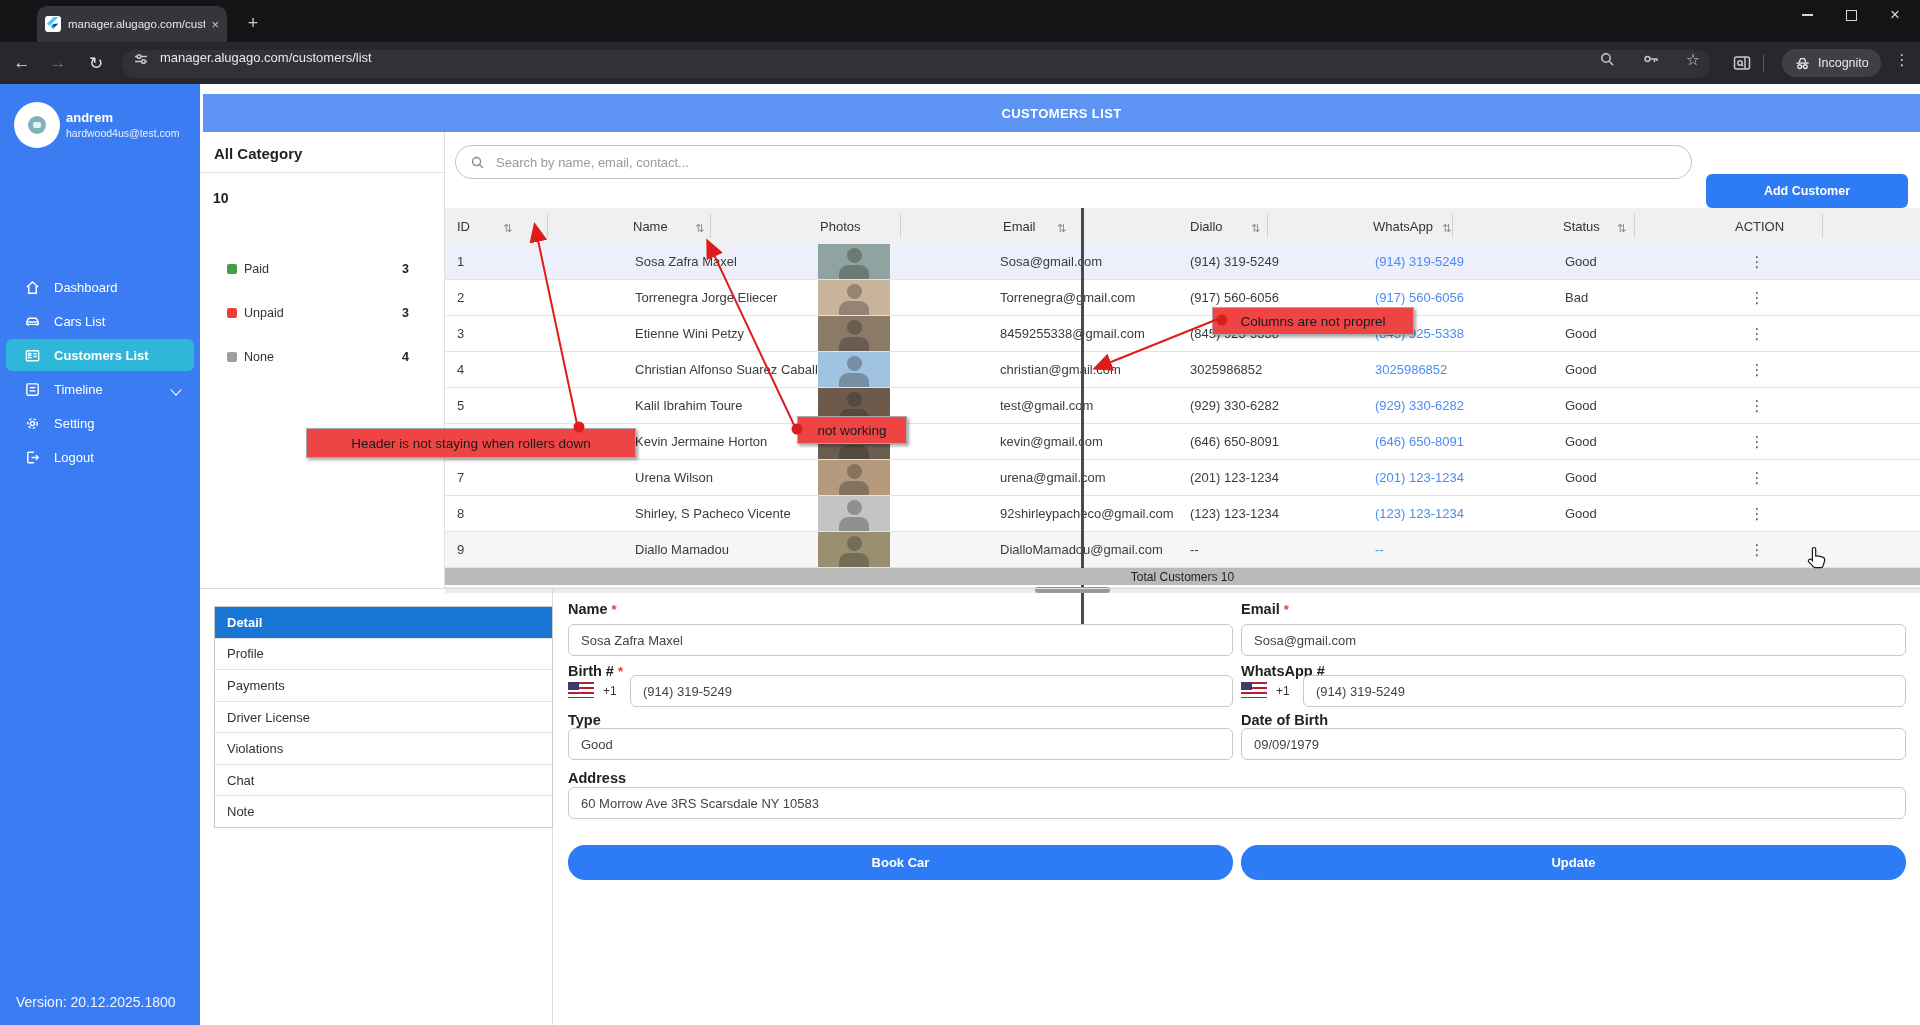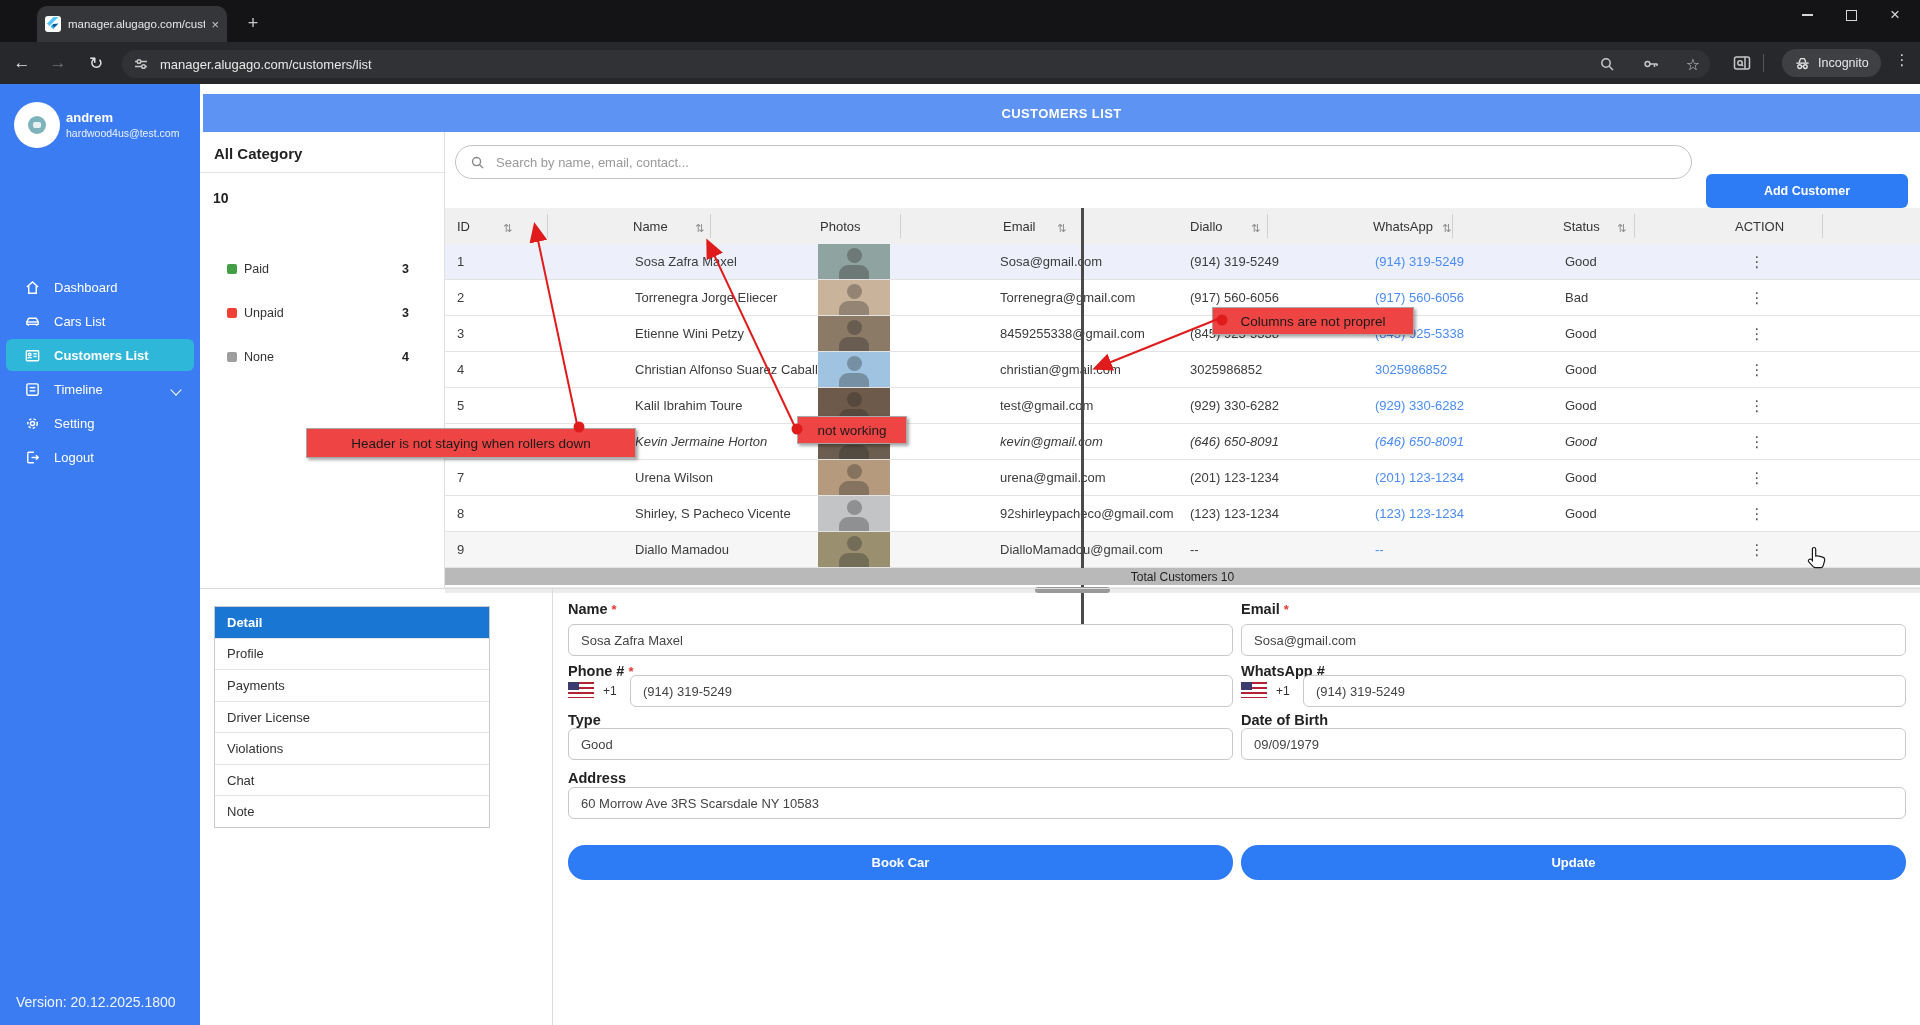--- a/index.html
+++ b/index.html
@@ -16,21 +16,21 @@
           display:flex;align-items:center;justify-content:center;border-radius:50%;}
   .wincontrols{position:absolute;right:0;top:0;height:30px;display:flex;align-items:center;gap:30px;padding-right:18px;}
   .wc{color:#d6d6d6;display:flex;align-items:center;justify-content:center;width:14px;height:14px;font-size:14px;}
   .wc .bar{width:11px;height:1.5px;background:#d6d6d6;}
   .wc .box{width:9px;height:9px;border:1.5px solid #d6d6d6;}
   .toolbar{position:absolute;left:0;top:42px;width:1920px;height:42px;background:#27282c;}
   .navbtn{position:absolute;top:7px;width:28px;height:28px;color:#e3e3e3;font-size:17px;
           display:flex;align-items:center;justify-content:center;border-radius:50%;}
   .navbtn.dim{color:#6f7074;}
   .urlpill{position:absolute;left:122px;top:8px;width:1588px;height:28px;border-radius:14px;background:#313236;
-           display:flex;align-items:center;padding:0 10px;box-sizing:border-box;}
+           display:flex;padding:0 10px;box-sizing:border-box;}
   .url-text{color:#e8e8e8;font-size:13px;margin-left:10px;flex:1;}
   .pill-ic{width:18px;height:18px;flex:0 0 18px;}
   .tb-right-ic{position:absolute;top:11px;width:20px;height:20px;}
   .tb-sep{position:absolute;left:1763px;top:12px;width:1px;height:18px;background:#55565a;}
   .incog-chip{position:absolute;left:1782px;top:7px;height:28px;border-radius:14px;background:#3f4044;
               display:flex;align-items:center;padding:0 12px;color:#e8e8e8;font-size:12.5px;gap:7px;}
   .menu-dots{position:absolute;left:1892px;top:9px;color:#d6d6d6;font-size:15px;width:20px;text-align:center;}
   
   .app{position:absolute;left:0;top:84px;width:1920px;height:941px;background:#fff;}
   
@@ -87,21 +87,21 @@
   .photo .head{position:absolute;left:50%;top:4px;width:15px;height:15px;margin-left:-7.5px;border-radius:50%;background:rgba(35,35,35,.32);}
   .photo .torso{position:absolute;left:50%;top:21px;width:30px;height:15px;margin-left:-15px;border-radius:9px 9px 0 0;background:rgba(35,35,35,.32);}
   .darkline{position:absolute;left:1081px;top:124px;width:3px;height:444px;background:#4a4a4a;}
   .totalbar{position:absolute;left:445px;top:484px;width:1475px;height:17px;background:#b9b9b9;
             display:flex;align-items:center;justify-content:center;font-size:12px;color:#1f1f1f;}
   .hscroll{position:absolute;left:445px;top:503px;width:1475px;height:6px;background:#ececec;}
   .hthumb{position:absolute;left:590px;top:0;width:75px;height:6px;background:#9a9a9a;border-radius:3px;cursor:pointer;}
   
   .panel-hdiv{position:absolute;left:200px;top:504px;width:1720px;height:1px;background:#dcdcdc;}
   .panel-vdiv{position:absolute;left:552px;top:505px;width:1px;height:436px;background:#dcdcdc;}
-  .tabsbox{position:absolute;left:214px;top:522px;width:276px;height:222px;border:1px solid #c9c9c9;
+  .tabsbox{position:absolute;left:214px;top:522px;width:339px;height:222px;border:1px solid #c9c9c9;
            display:flex;flex-direction:column;box-sizing:border-box;background:#fff;}
   .dtab{flex:1;display:flex;align-items:center;padding-left:12px;font-size:13px;color:#333;
         border-bottom:1px solid #e4e4e4;cursor:pointer;}
   .dtab:last-child{border-bottom:none;}
   .dtab.active{background:#1976d2;color:#fff;font-weight:bold;}
   .flabel{position:absolute;font-size:14.5px;font-weight:bold;color:#222;}
   .req{color:#e53935;margin-left:4px;font-size:13px;}
   .finput{position:absolute;height:32px;border:1px solid #c9c9c9;border-radius:6px;background:#fff;
           font-size:13px;color:#444;font-family:inherit;padding:0 12px;box-sizing:border-box;outline:none;}
   .flag{position:absolute;width:26px;height:16px;background:
@@ -380,21 +380,21 @@
       <span class="photo" style="background-color: rgb(110, 90, 74);">
           <i class="head"></i>
           <i class="torso"></i>
         </span>
       <span class="cell c-email">test@gmail.com</span>
       <span class="cell c-phone">(929) 330-6282</span>
       <span class="cell c-wa">(929) 330-6282</span>
       <span class="cell c-status">Good</span>
       <span class="cell c-action">⋮</span>
     </div>
-    <div class="trow" style="top:340px;font-style:italic;">
+    <div class="trow" style="top:340px;">
       <span class="cell c-id">6</span>
       <span class="cell c-name">Kevin Jermaine Horton</span>
       <span class="photo" style="background-color: rgb(107, 93, 79);">
           <i class="head"></i>
           <i class="torso"></i>
         </span>
       <span class="cell c-email">kevin@gmail.com</span>
       <span class="cell c-phone">(646) 650-8091</span>
       <span class="cell c-wa">(646) 650-8091</span>
       <span class="cell c-status">Good</span>
@@ -460,21 +460,21 @@
       <div class="dtab">Violations</div>
       <div class="dtab">Chat</div>
       <div class="dtab">Note</div>
     </div>
 
     <div class="flabel" style="left:568px;top:517px;"><span>Name</span><span class="req">*</span></div>
     <input class="finput" style="left: 568px; top: 540px; width: 665px;" value="Sosa Zafra Maxel">
     <div class="flabel" style="left:1241px;top:517px;"><span>Email</span><span class="req">*</span></div>
     <input class="finput" style="left: 1241px; top: 540px; width: 665px;" value="Sosa@gmail.com">
 
-    <div class="flabel" style="left:568px;top:579px;"><span>Phone #</span><span class="req">*</span></div>
+    <div class="flabel" style="left:568px;top:579px;"><span>Birth #</span><span class="req">*</span></div>
     <span class="flag" style="left:568px;top:598px;"></span>
     <span class="dial" style="left:603px;top:600px;">+1</span>
     <input class="finput" style="left: 630px; top: 591px; width: 603px;" value="(914) 319-5249">
     <div class="flabel" style="left:1241px;top:579px;">WhatsApp #</div>
     <span class="flag" style="left:1241px;top:598px;"></span>
     <span class="dial" style="left:1276px;top:600px;">+1</span>
     <input class="finput" style="left: 1303px; top: 591px; width: 603px;" value="(914) 319-5249">
 
     <div class="flabel" style="left:568px;top:628px;">Type</div>
     <input class="finput" style="left: 568px; top: 644px; width: 665px;" value="Good">

